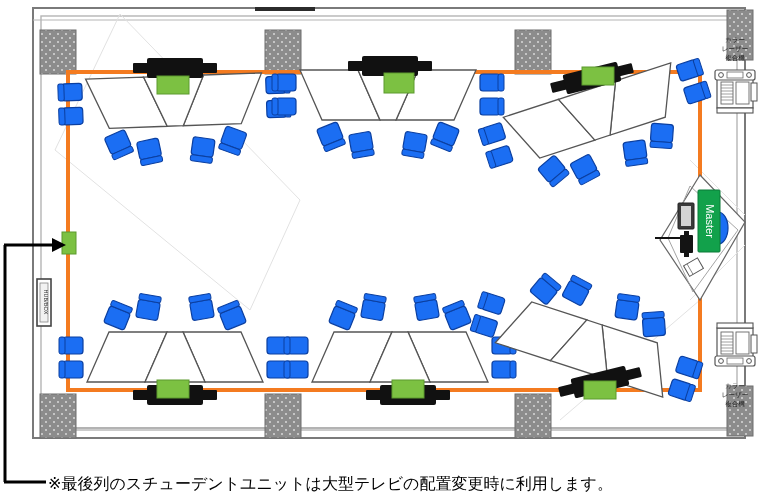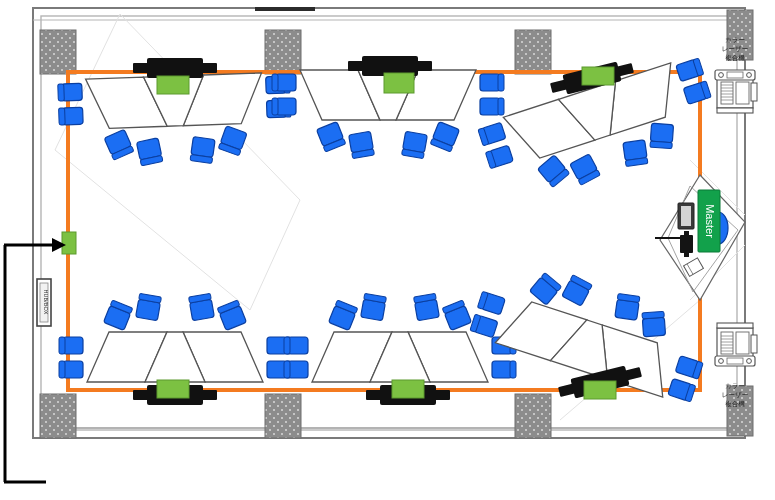--- a/index.html
+++ b/index.html
@@ -255,14 +255,15 @@
       <line x1="4" y1="245" x2="52" y2="245" stroke="#000000" stroke-width="3"></line>
       <polygon points="52,238 66,245 52,252" fill="#000000"></polygon>
 
       <line x1="5" y1="245" x2="5" y2="482" stroke="#000000" stroke-width="3"></line>
 
       <line x1="4" y1="482" x2="46" y2="482" stroke="#000000" stroke-width="3"></line>
     </g>
 
   </svg>
 
+  <div class="caption">※最後列のスチューデントユニットは大型テレビの配置変更時に利用します。</div>
 
 </div>
 
 </body></html>

